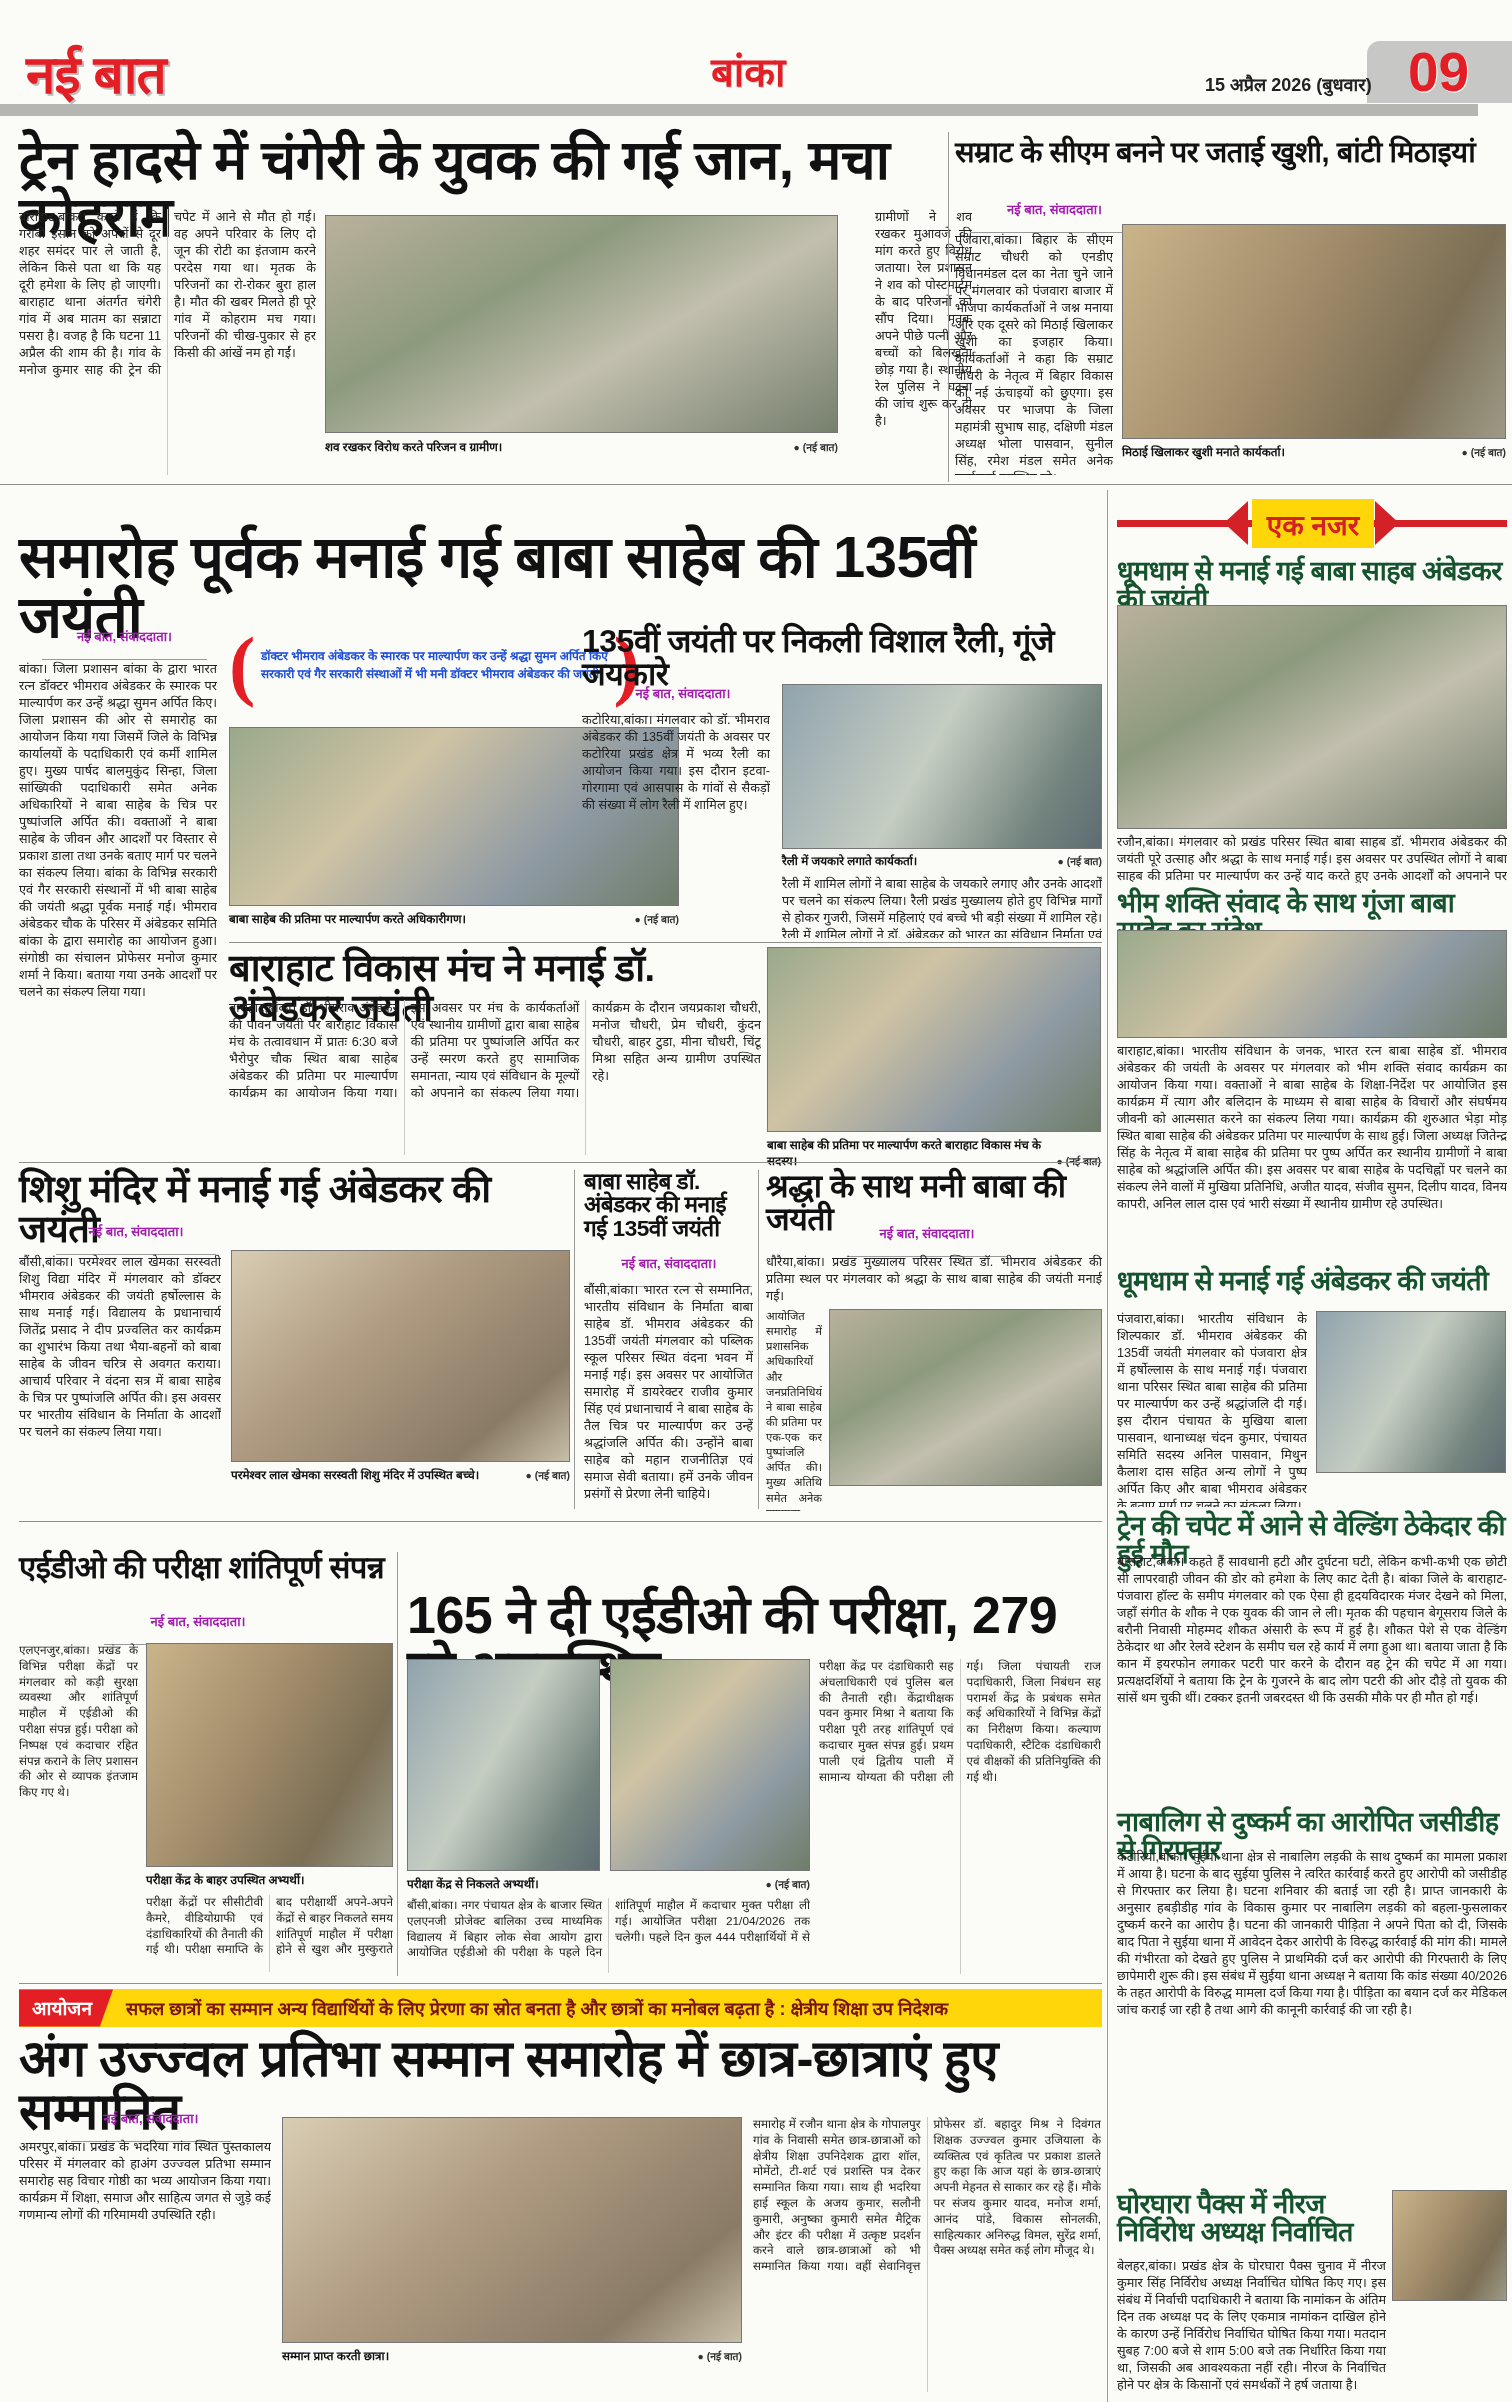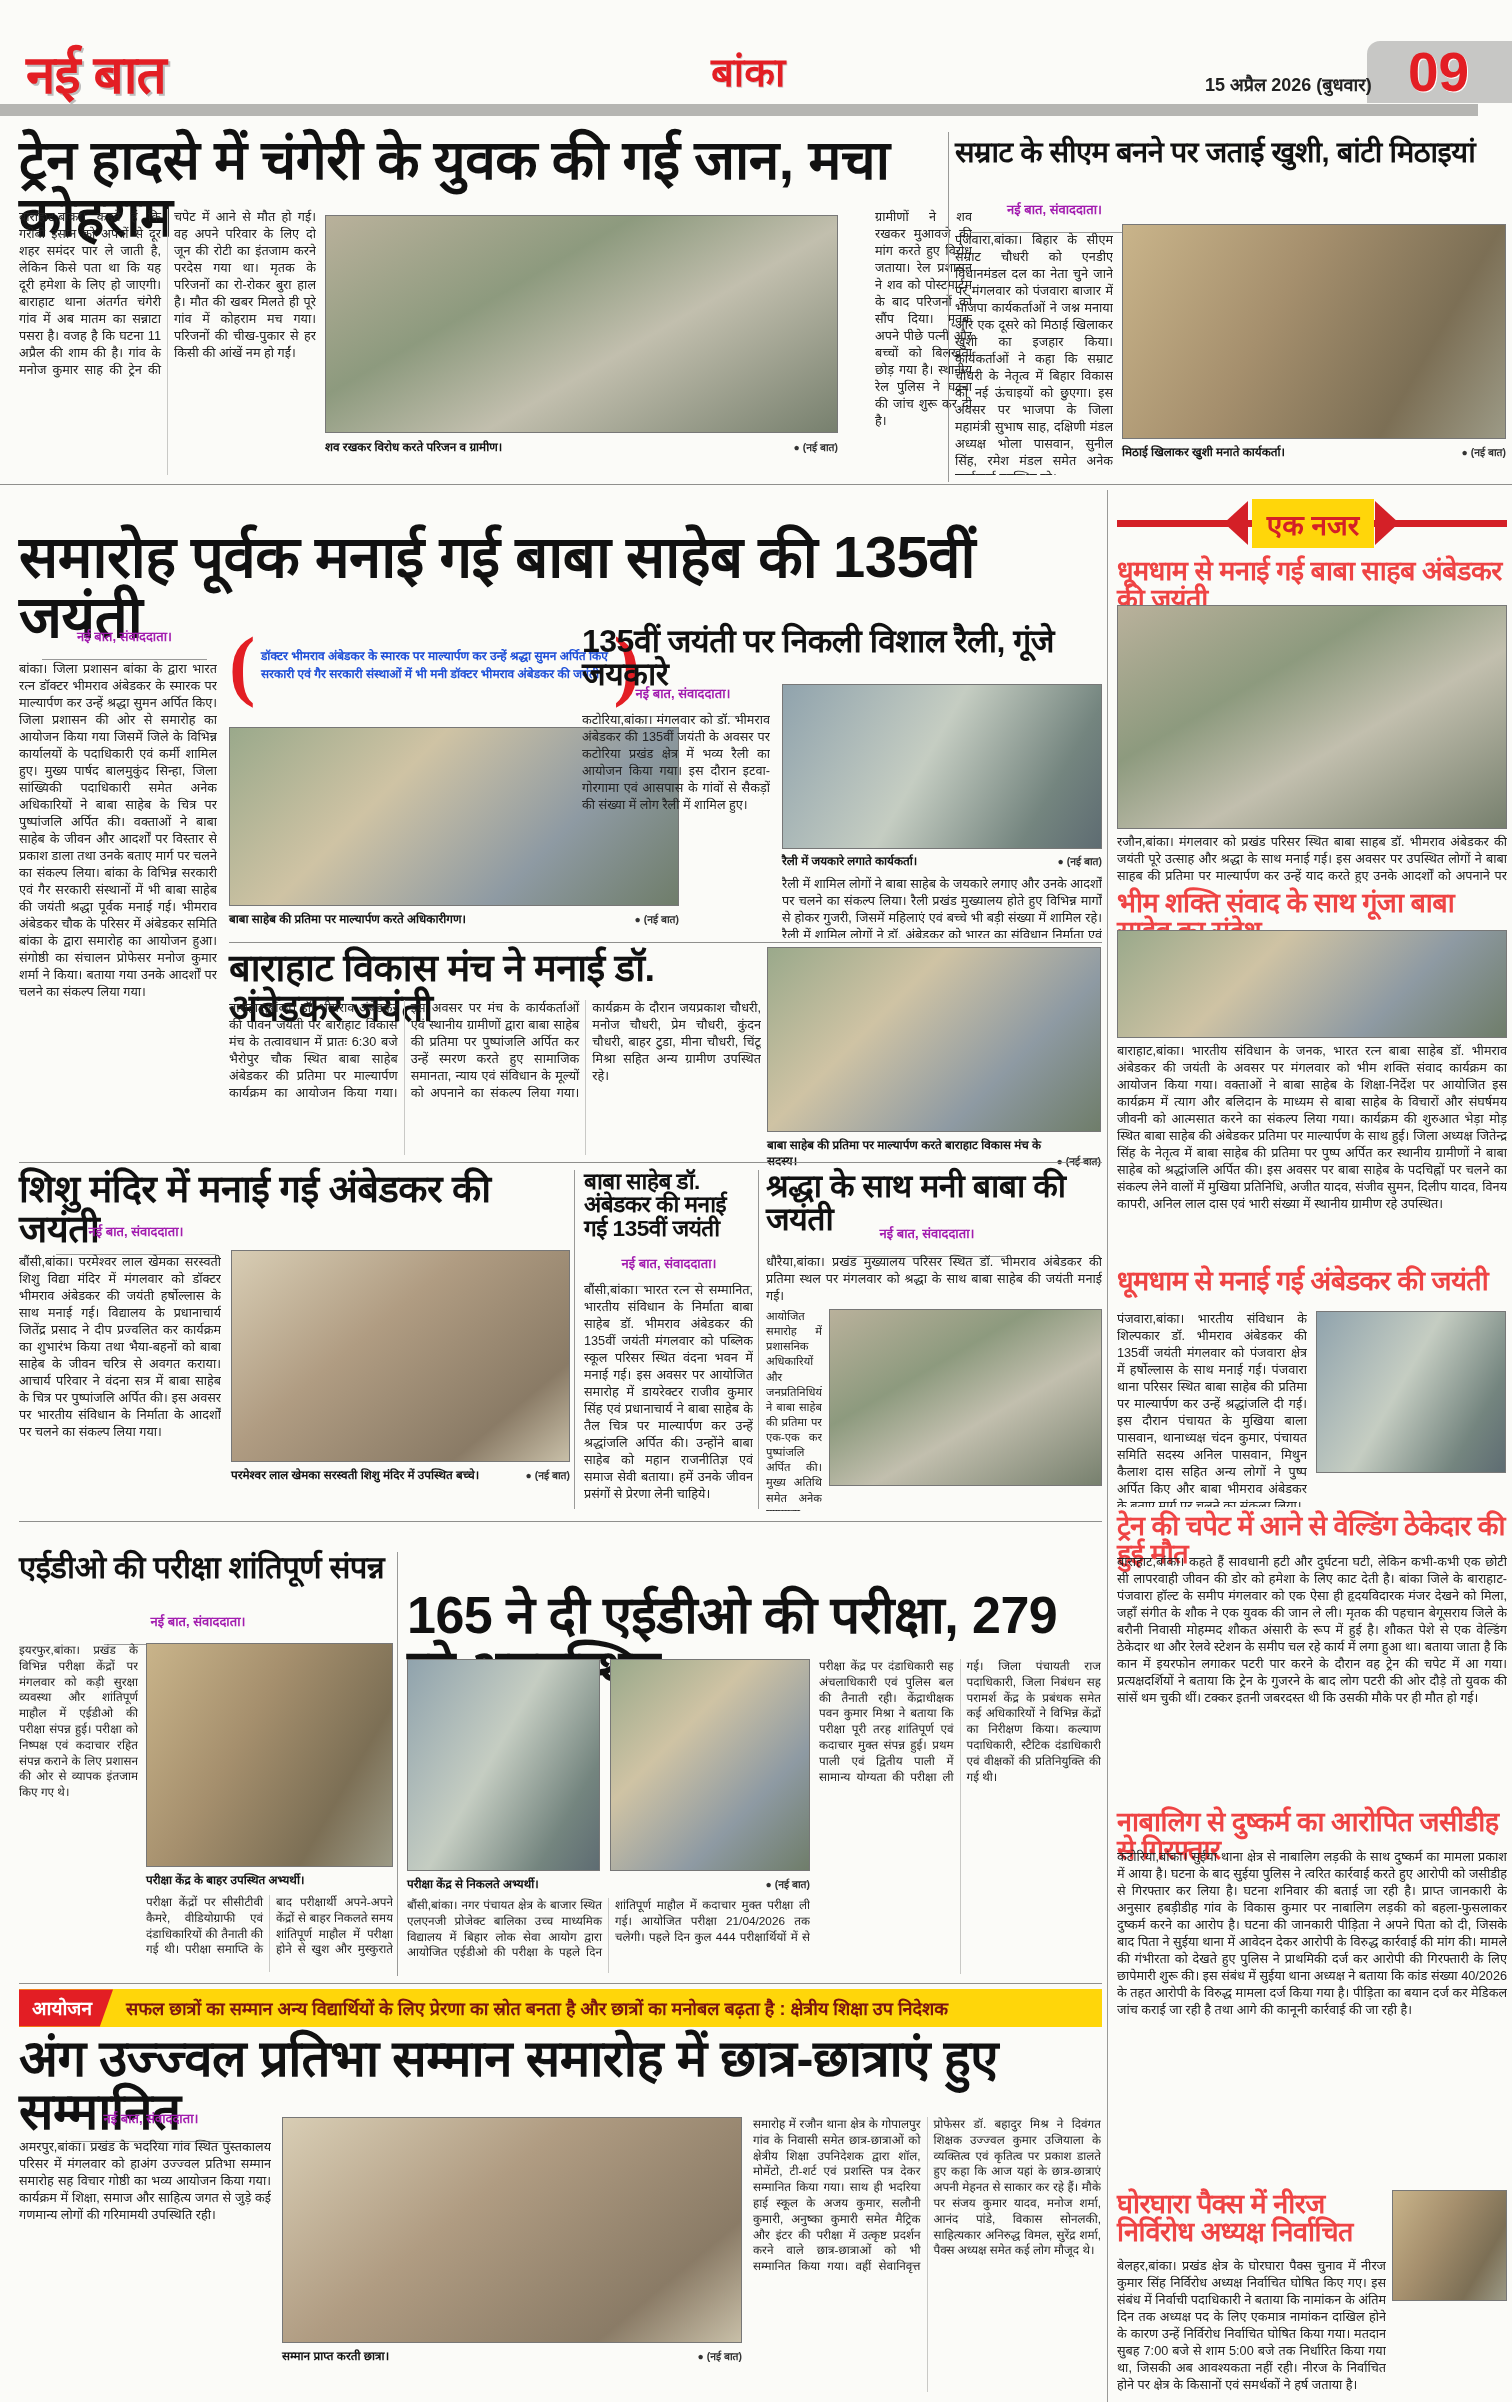--- a/index.html
+++ b/index.html
@@ -54,21 +54,21 @@
   .en-box{background:#ffd60a;display:flex;align-items:center;justify-content:center;}
   .en-text{color:#d42027;font-weight:800;font-size:28px;}
   .en-arrow{width:0;height:0;border-top:22.6px solid transparent;border-bottom:22.6px solid transparent;}
   .en-arrow.left{border-right:24.5px solid #d42027;}
   .en-arrow.right{border-left:24.5px solid #d42027;}
   
   .banner{background:#ffd60a;display:flex;align-items:center;}
   .banner-label{background:#e31e24;color:#fff;font-weight:800;font-size:19px;
     padding:5.6px 21px 5.6px 13px;clip-path:polygon(0 0,100% 0,86% 100%,0 100%);}
   .banner-text{color:#7a1212;font-weight:800;font-size:18px;padding:0 13px;}
-  .sb-hl{font-weight:800;font-size:27px;letter-spacing:-0.5px;line-height:1.05;color:#ef4444;}
+  .sb-hl{font-weight:800;font-size:27px;letter-spacing:-0.5px;line-height:1.05;color:#14532d;}
 </style>
 </head>
 <body>
 
 <div class="page">
 
   <div class="abs masthead" style="left:26px;top:36px;">नई बात</div>
   <div class="abs edition" style="left:711px;top:43px;">बांका</div>
   <div class="abs pagenum-box" style="left:1367px;top:41px;width:145px;height:62px;"></div>
   <div class="abs dateline" style="left:1205px;top:72px;">15 अप्रैल 2026 (बुधवार)</div>
@@ -154,21 +154,21 @@
   <div class="abs hl hl-md" style="left:766px;top:1170px;width:336px;">श्रद्धा के साथ मनी बाबा की जयंती</div>
   <div class="abs byline" style="left:847px;top:1224px;width:160px;">नई बात, संवाददाता।</div>
   <div class="abs body-text" style="left:766px;top:1254px;width:336px;height:49px;">धौरैया,बांका। प्रखंड मुख्यालय परिसर स्थित डॉ. भीमराव अंबेडकर की प्रतिमा स्थल पर मंगलवार को श्रद्धा के साथ बाबा साहेब की जयंती मनाई गई।</div>
   <div class="abs photo crowd" style="left:829px;top:1309px;width:273px;height:177px;"></div>
   <div class="abs body-text" style="left:766px;top:1309px;width:56px;height:202px;font-size:11.3px;">आयोजित समारोह में प्रशासनिक अधिकारियों और जनप्रतिनिधियों ने बाबा साहेब की प्रतिमा पर एक-एक कर पुष्पांजलि अर्पित की। मुख्य अतिथि समेत अनेक गणमान्य लोगों ने बाबा साहेब को महान राष्ट्र निर्माता एवं संविधान शिल्पी बताया।</div>
 
   <div class="abs hrule" style="left:19px;top:1521px;width:1083px;"></div>
 
   <div class="abs hl" style="left:19px;top:1552px;width:375px;font-size:31px;">एईडीओ की परीक्षा शांतिपूर्ण संपन्न</div>
   <div class="abs byline" style="left:104px;top:1612px;width:188px;">नई बात, संवाददाता।</div>
-  <div class="abs body-text" style="left:19px;top:1643px;width:119px;height:320px;font-size:11.8px;">इयरफुर,बांका। प्रखंड के विभिन्न परीक्षा केंद्रों पर मंगलवार को कड़ी सुरक्षा व्यवस्था और शांतिपूर्ण माहौल में एईडीओ की परीक्षा संपन्न हुई। परीक्षा को निष्पक्ष एवं कदाचार रहित संपन्न कराने के लिए प्रशासन की ओर से व्यापक इंतजाम किए गए थे।</div>
+  <div class="abs body-text" style="left:19px;top:1643px;width:119px;height:320px;font-size:11.8px;">एलएनजुर,बांका। प्रखंड के विभिन्न परीक्षा केंद्रों पर मंगलवार को कड़ी सुरक्षा व्यवस्था और शांतिपूर्ण माहौल में एईडीओ की परीक्षा संपन्न हुई। परीक्षा को निष्पक्ष एवं कदाचार रहित संपन्न कराने के लिए प्रशासन की ओर से व्यापक इंतजाम किए गए थे।</div>
   <div class="abs photo warm" style="left:146px;top:1643px;width:247px;height:224px;"></div>
   <div class="abs caption" style="left:146px;top:1871px;width:247px;">
     <span>परीक्षा केंद्र के बाहर उपस्थित अभ्यर्थी।</span>
   </div>
   <div class="abs body-text cols-2" style="left:146px;top:1895px;width:247px;height:77px;font-size:11.8px;">परीक्षा केंद्रों पर सीसीटीवी कैमरे, वीडियोग्राफी एवं दंडाधिकारियों की तैनाती की गई थी। परीक्षा समाप्ति के बाद परीक्षार्थी अपने-अपने केंद्रों से बाहर निकलते समय शांतिपूर्ण माहौल में परीक्षा होने से खुश और मुस्कुराते दिखे। सभी केंद्रों पर शांतिपूर्ण वातावरण में परीक्षा कदाचार मुक्त संपन्न हुई।</div>
   <div class="abs vrule" style="left:397px;top:1552px;height:424px;"></div>
 
   <div class="abs hl" style="left:407px;top:1588px;width:695px;font-size:52px;">165 ने दी एईडीओ की परीक्षा, 279 रहे अनुपस्थित</div>
   <div class="abs photo cool" style="left:407px;top:1659px;width:193px;height:212px;"></div>
   <div class="abs photo" style="left:610px;top:1659px;width:200px;height:212px;"></div>

